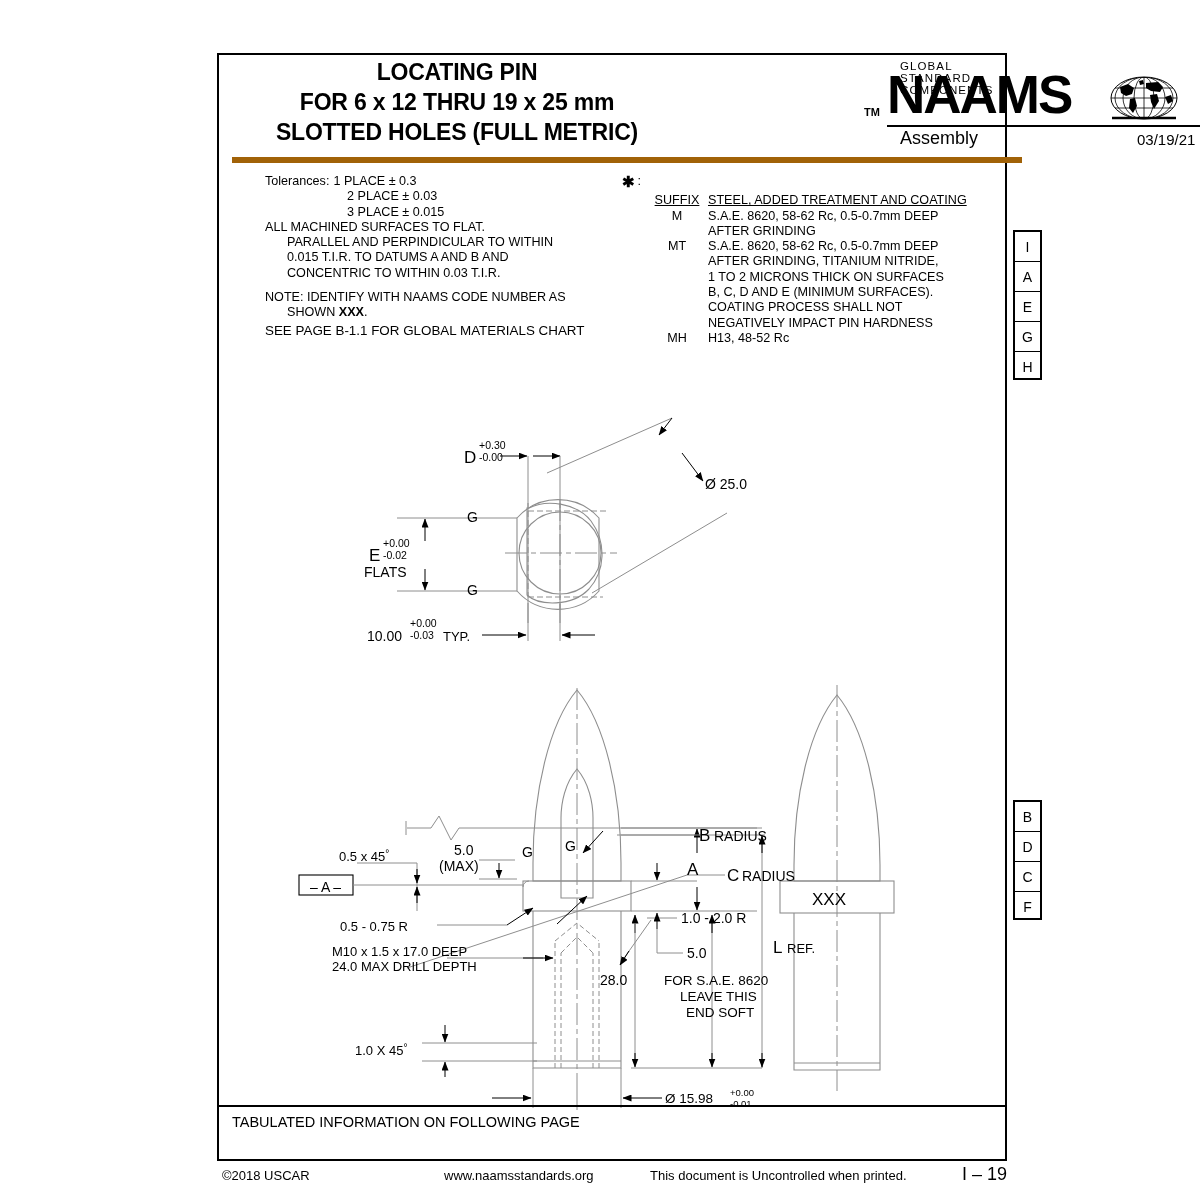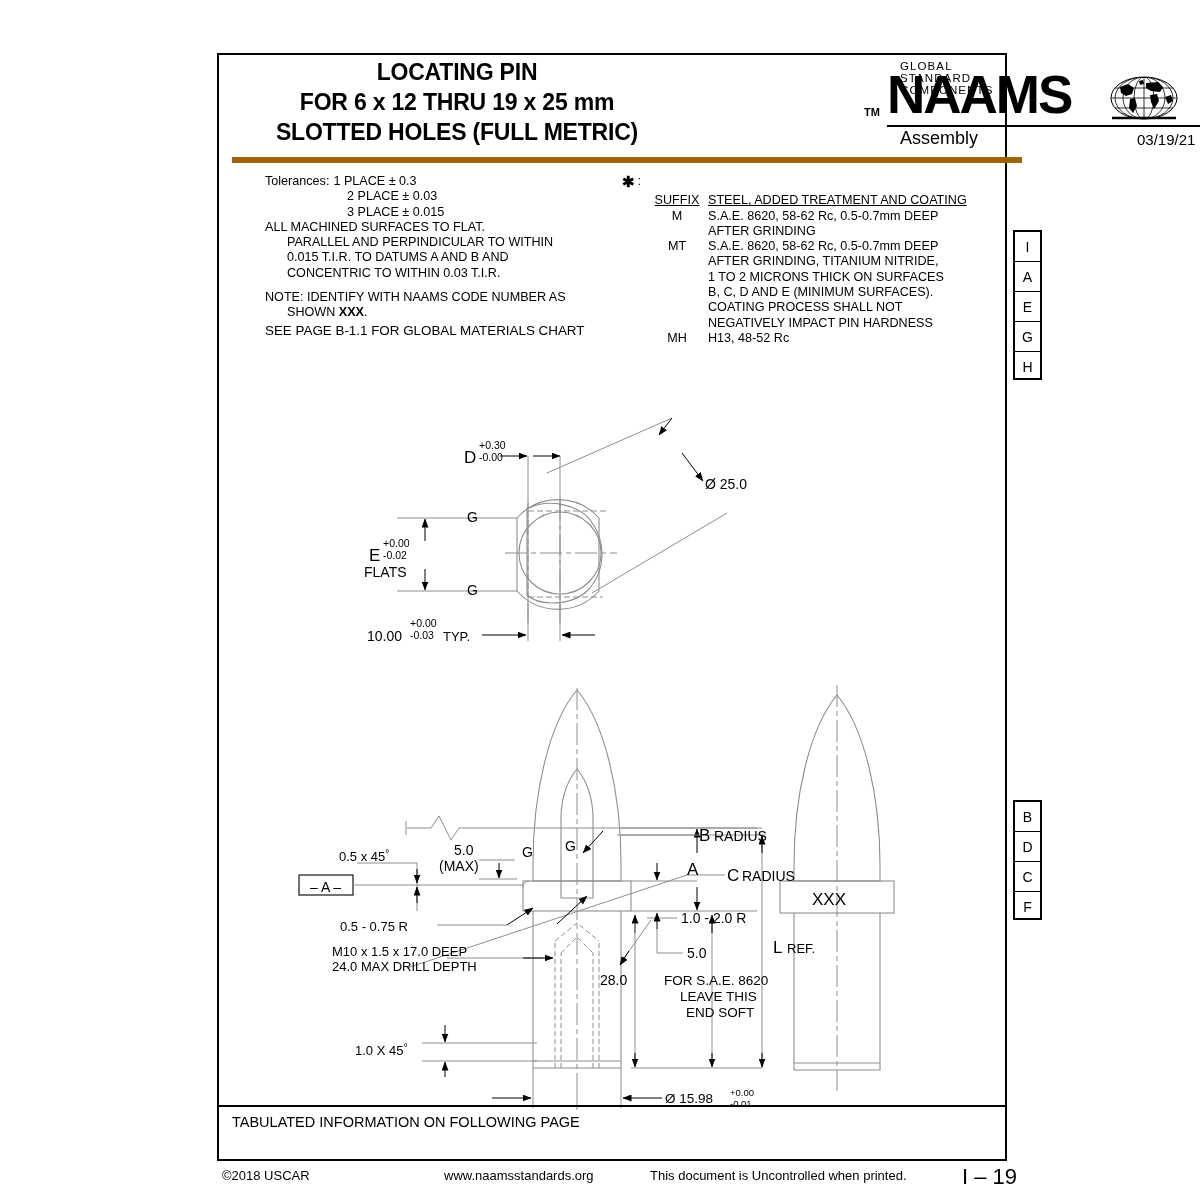--- a/index.html
+++ b/index.html
@@ -50,21 +50,21 @@
   
   #dwg{position:absolute;left:217px;top:163px;width:790px;height:950px;}
 
   
   #tabline{position:absolute;left:217px;top:1105px;width:790px;height:2px;background:#000;}
   #tabinfo{position:absolute;left:232px;top:1114px;font-size:14.5px;}
   #footrule{position:absolute;left:217px;top:1159px;width:790px;height:2px;background:#000;}
   #copy{position:absolute;left:222px;top:1168px;font-size:13px;}
   #web{position:absolute;left:444px;top:1168px;font-size:13px;text-align:center;}
   #uncontrolled{position:absolute;left:650px;top:1168px;font-size:13px;}
-  #pageno{position:absolute;left:962px;top:1164px;font-size:22px;text-align:right;}
+  #pageno{position:absolute;left:962px;top:1164px;font-size:18px;text-align:right;}
 </style>
 </head>
 <body>
 
 <div id="sheet">
 
   <div class="frame" id="outer"></div>
 
   <div id="titlebar">
     <div id="titletext">

